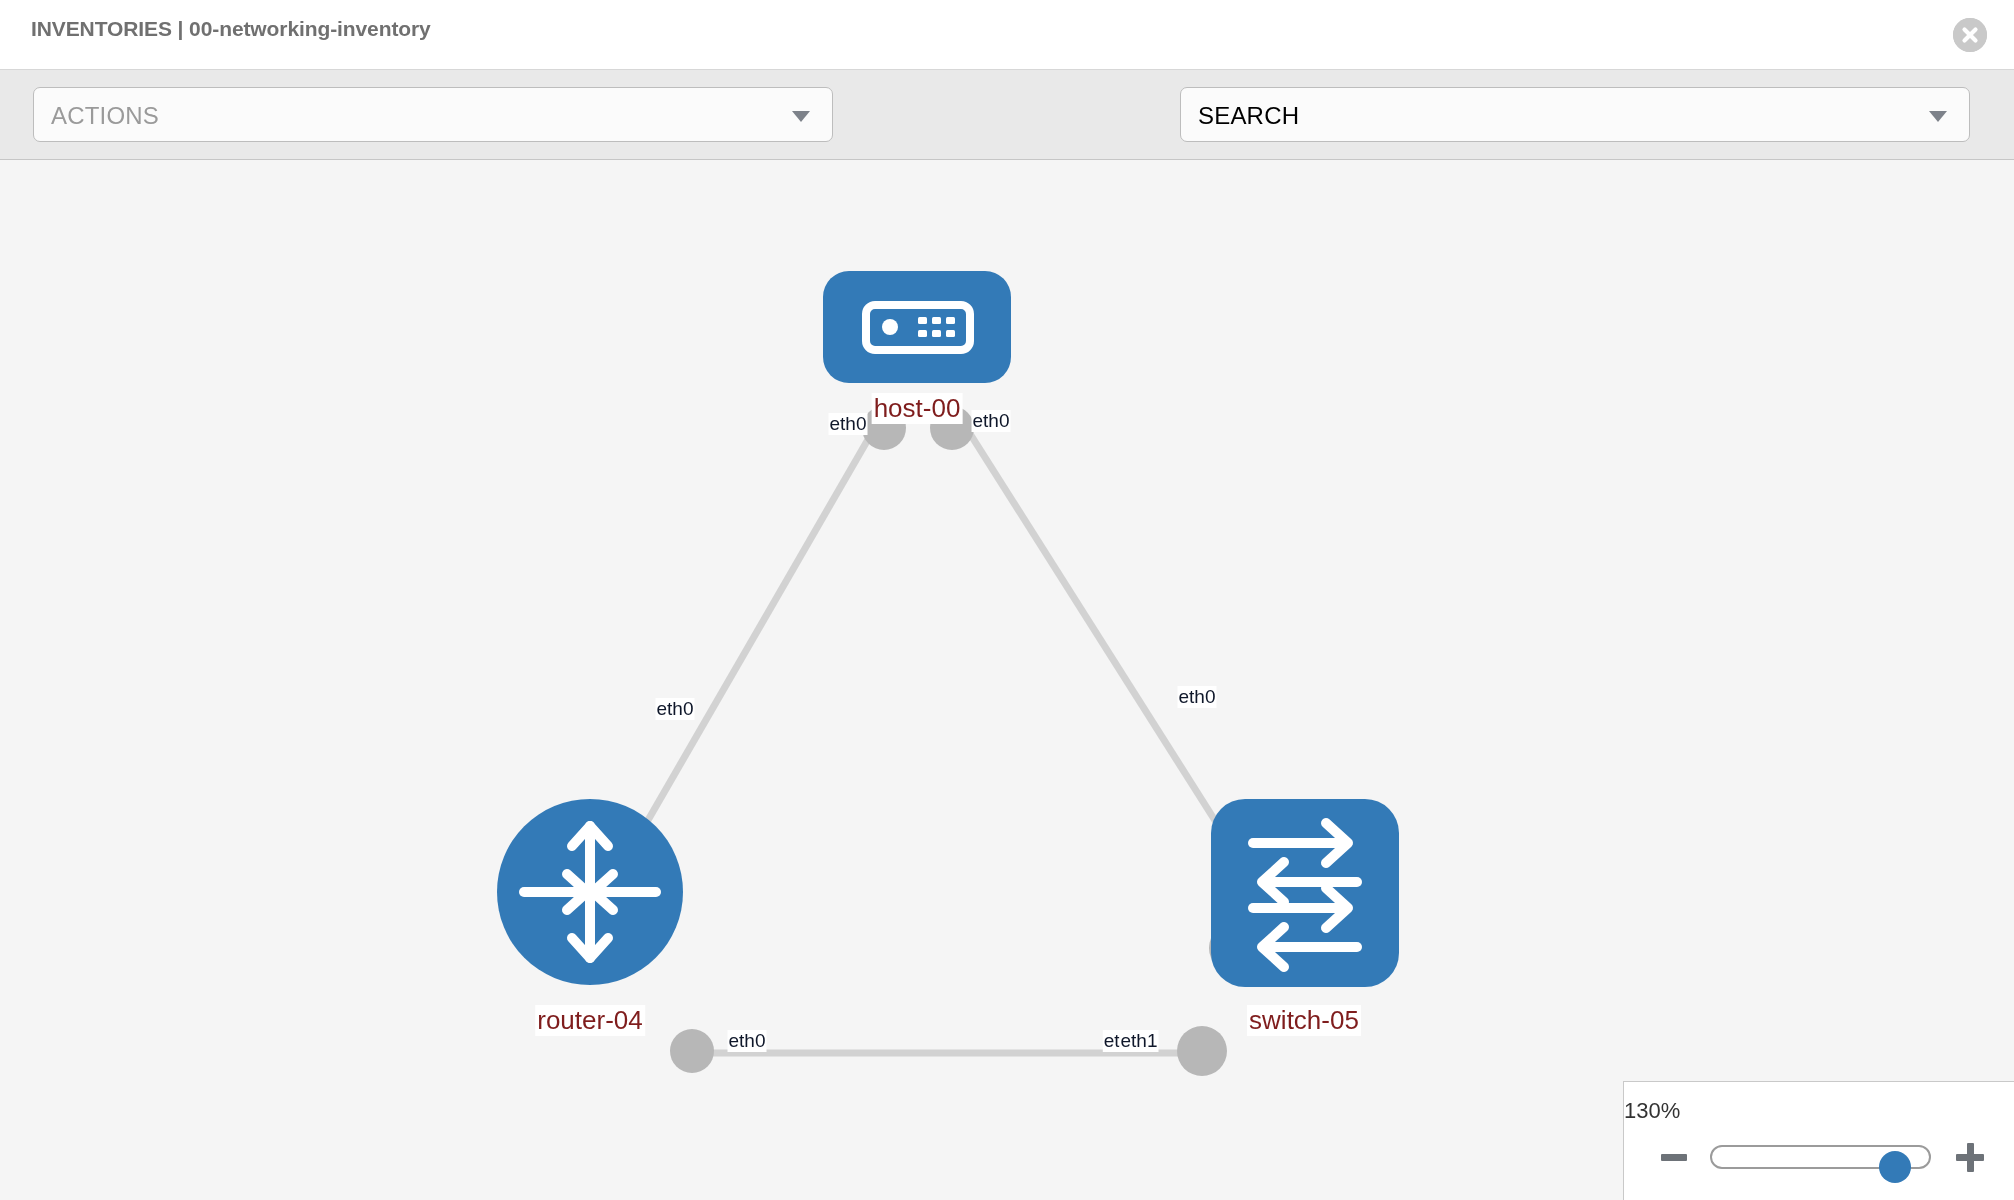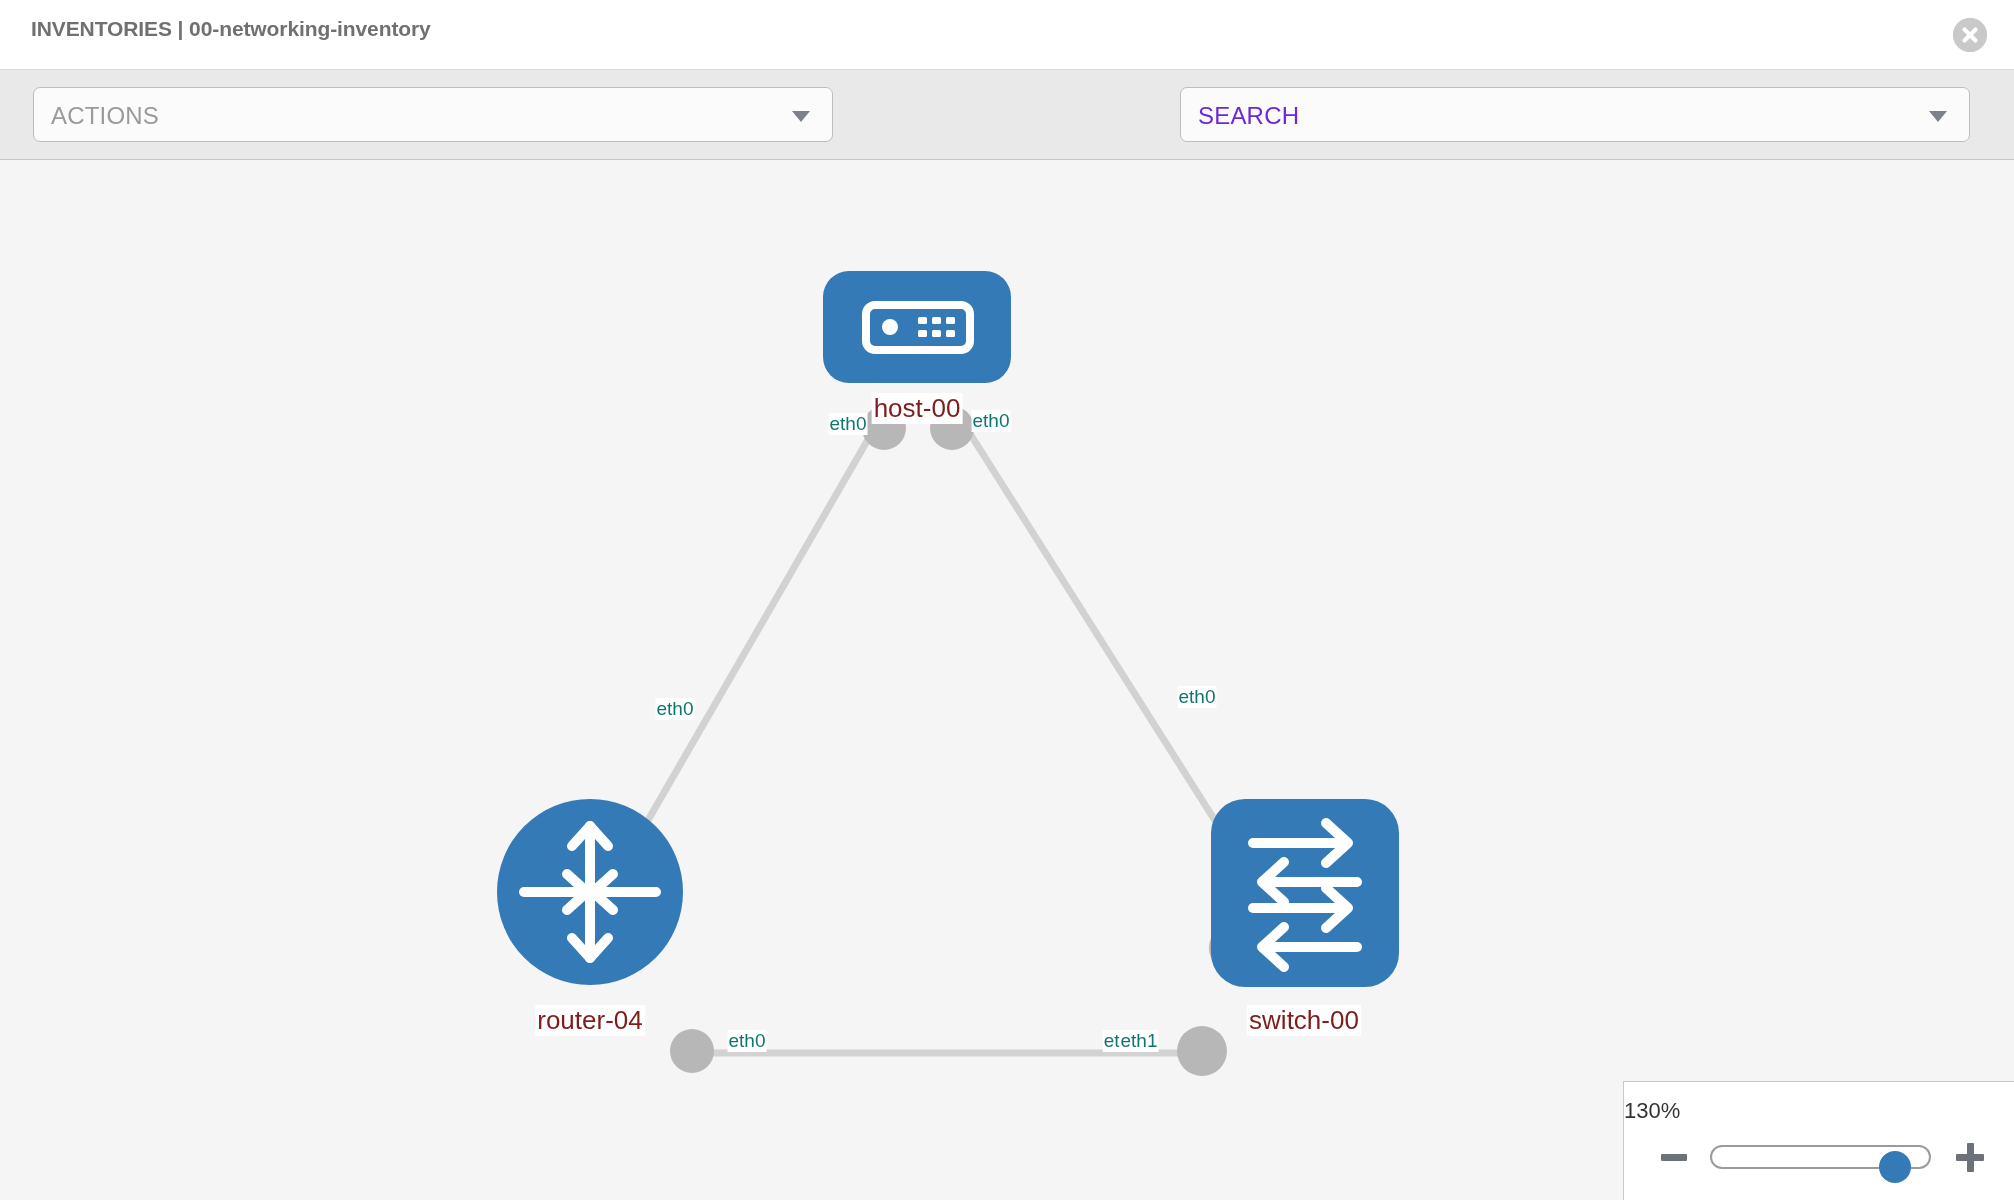--- a/index.html
+++ b/index.html
@@ -112,21 +112,21 @@
     border: 1px solid #bdbdbd;
     border-radius: 7px;
     box-sizing: border-box;
     cursor: text;
   }
   .search-box .placeholder {
     position: absolute;
     left: 17px;
     top: 14px;
     font-size: 24px;
-    color: #6d28d9;
+    color: #000000;
     letter-spacing: 0.2px;
   }
 
   
   .canvas {
     position: absolute;
     left: 0; top: 160px;
     width: 2014px;
     height: 1040px;
     background: #f5f5f5;
@@ -145,21 +145,21 @@
     font-size: 26px;
     color: #7f1d1d;
     background: #ffffff;
     white-space: nowrap;
     padding: 0 2px;
     transform: translateX(-50%);
   }
   .edge-label {
     position: absolute;
     font-size: 19px;
-    color: #0f766e;
+    color: #0f172a;
     background: #ffffff;
     white-space: nowrap;
     padding: 0 1px;
     transform: translateX(-50%);
   }
 
   
   .zoom-panel {
     position: absolute;
     left: 1623px;
@@ -360,21 +360,21 @@
           <path d="M1326 728 L1348 748 L1326 768"></path>
 
           <path d="M1357 787 L1264 787"></path>
           <path d="M1284 767 L1262 787 L1284 807"></path>
         </g>
       </g>
     </svg>
 
     <div class="node-label" style="left:917px; top:233px;">host-00</div>
     <div class="node-label" style="left:590px; top:845px;">router-04</div>
-    <div class="node-label" style="left:1304px; top:845px;">switch-00</div>
+    <div class="node-label" style="left:1304px; top:845px;">switch-05</div>
 
     <div class="edge-label" style="left:848px; top:253px;">eth0</div>
     <div class="edge-label" style="left:991px; top:250px;">eth0</div>
     <div class="edge-label" style="left:675px; top:538px;">eth0</div>
     <div class="edge-label" style="left:1197px; top:526px;">eth0</div>
     <div class="edge-label" style="left:747px; top:870px;">eth0</div>
     <div class="edge-label" style="left:1117px; top:870px;">eth</div>
     <div class="edge-label" style="left:1139px; top:870px;">eth1</div>
 
   </div>

